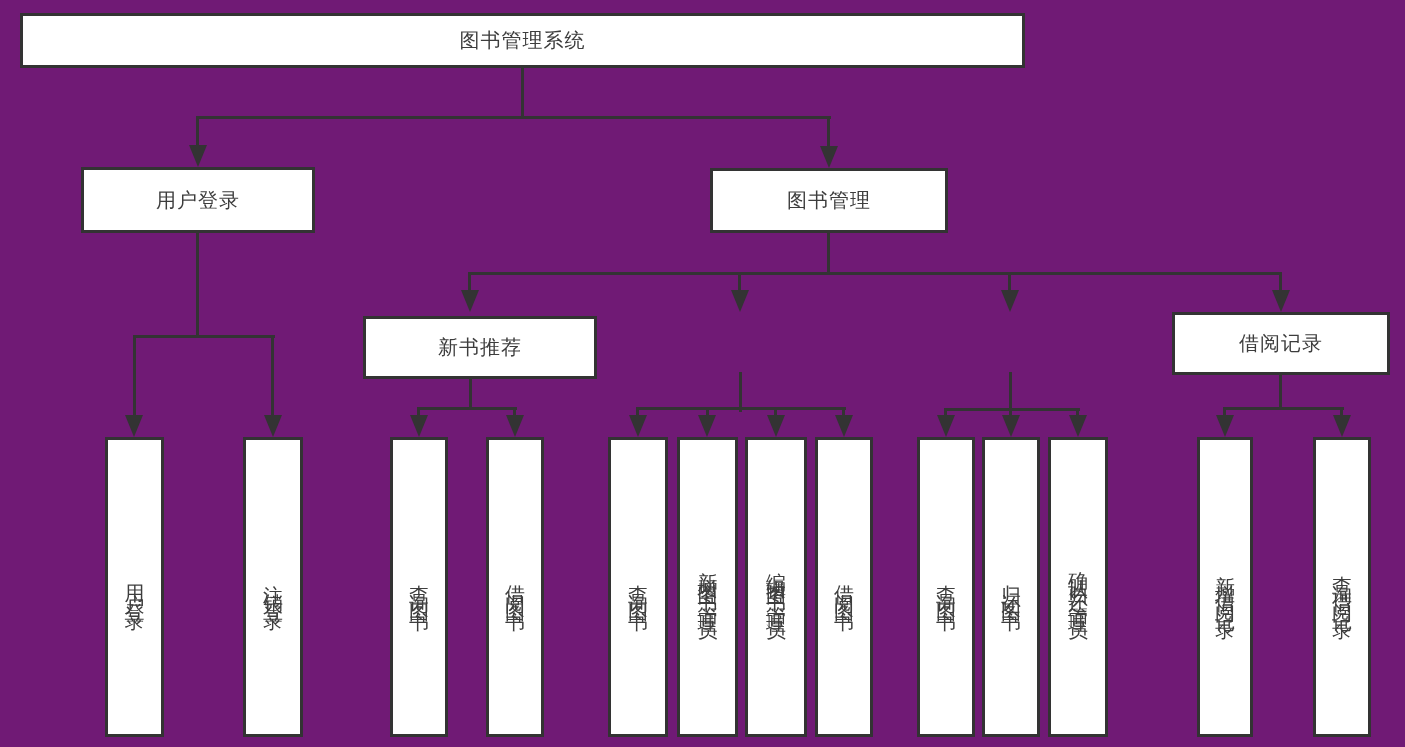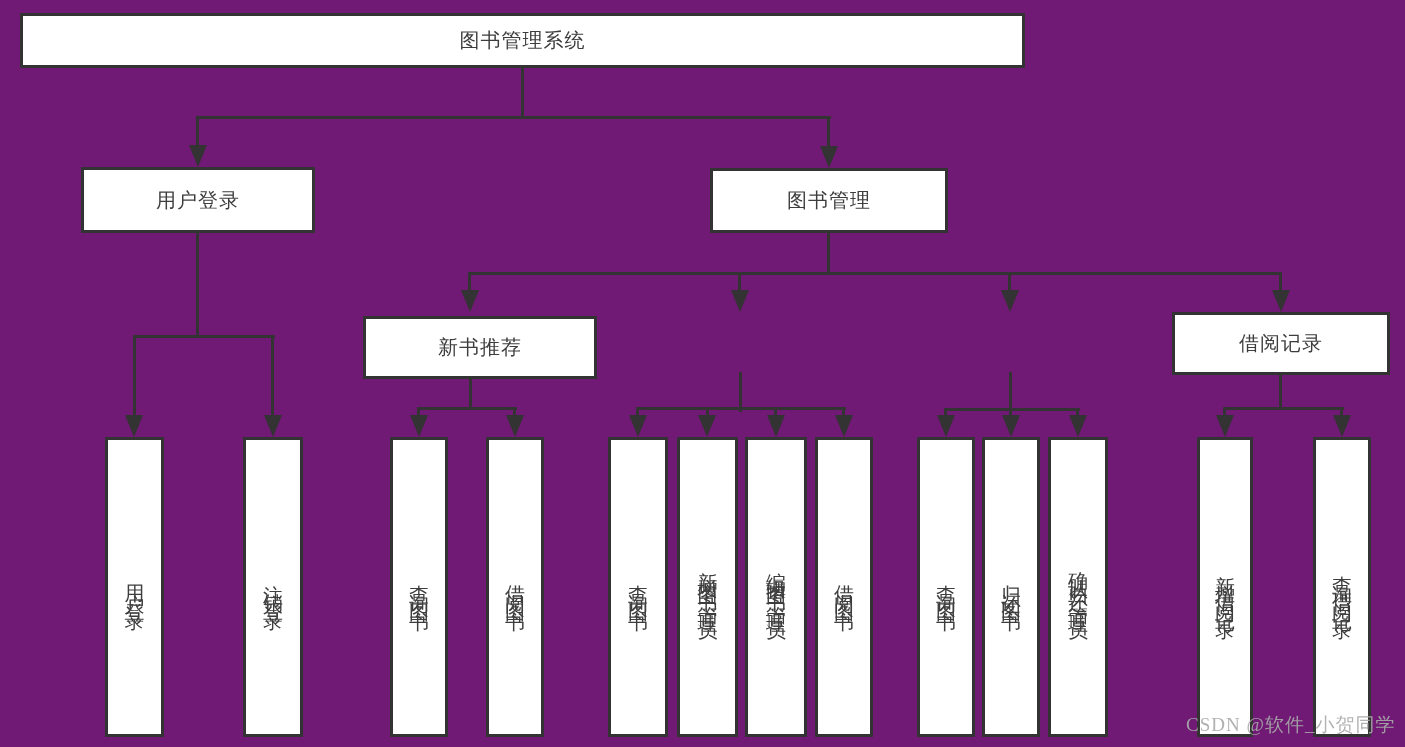--- a/index.html
+++ b/index.html
@@ -154,15 +154,14 @@
     <span class="vtext tight">确认归还（管理员）</span>
   </div>
 
   <div class="vbox" style="left:1197px;width:56px;">
     <span class="vtext">新增借阅记录</span>
   </div>
   <div class="vbox" style="left:1313px;width:58px;">
     <span class="vtext">查询借阅记录</span>
   </div>
 
-  <div class="watermark">CSDN @软件_小贺同学</div>
 
 </div>
 
 </body></html>

